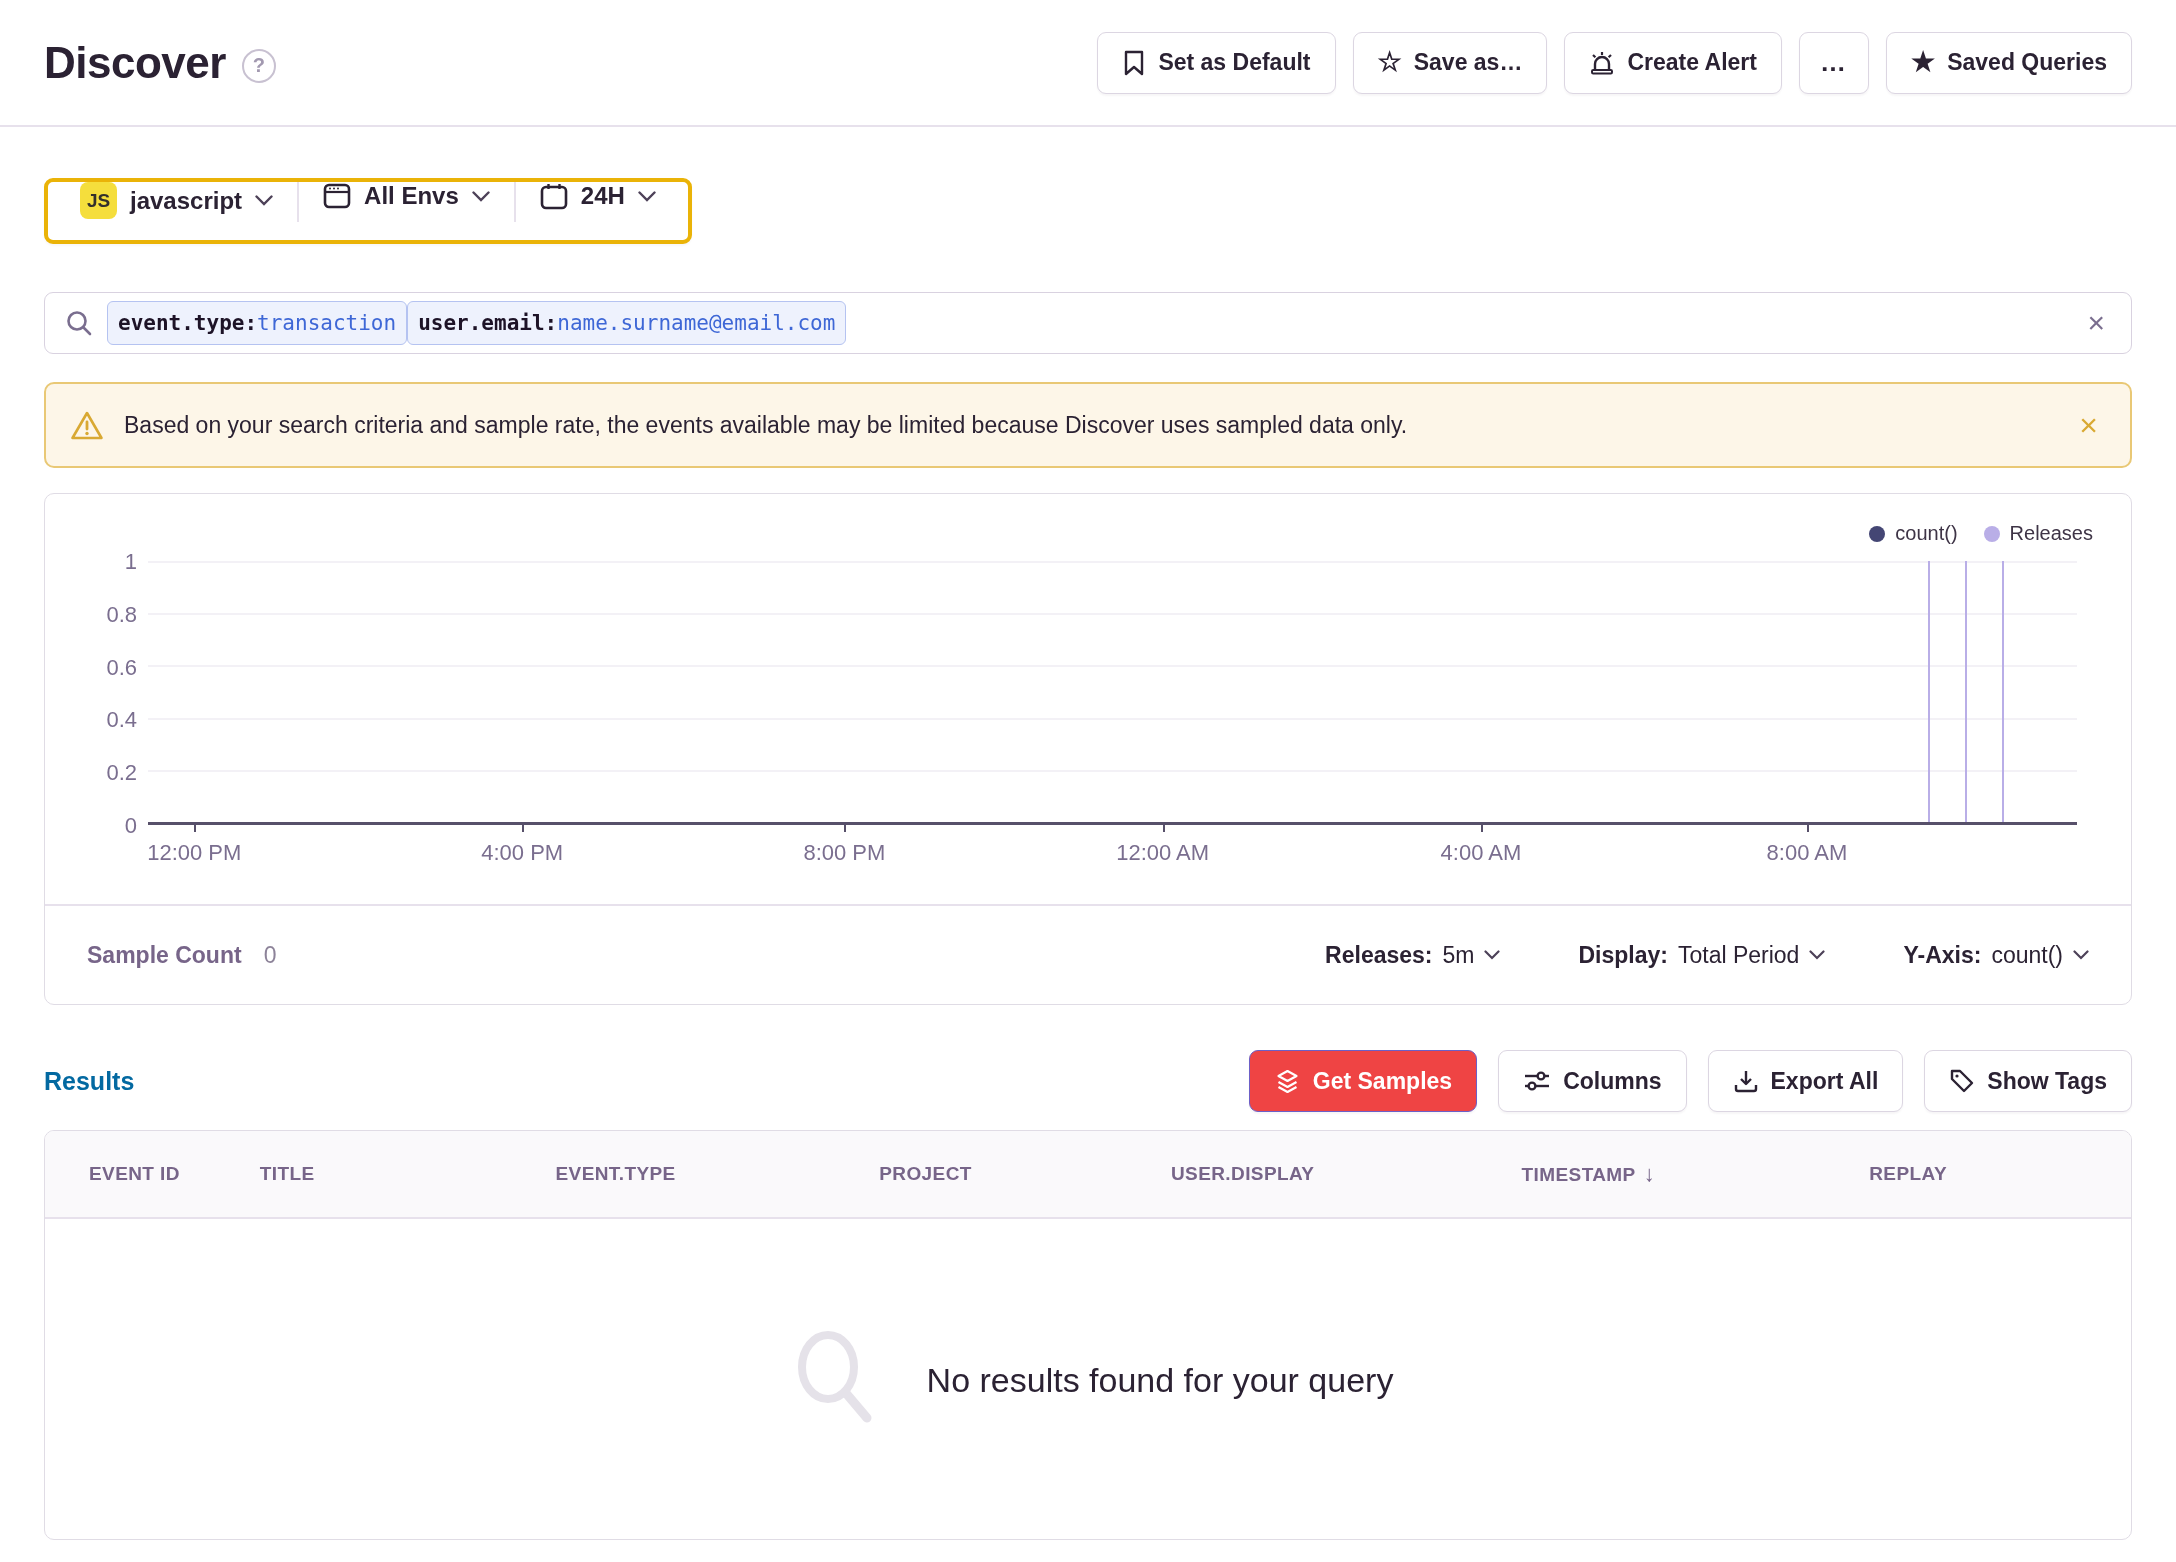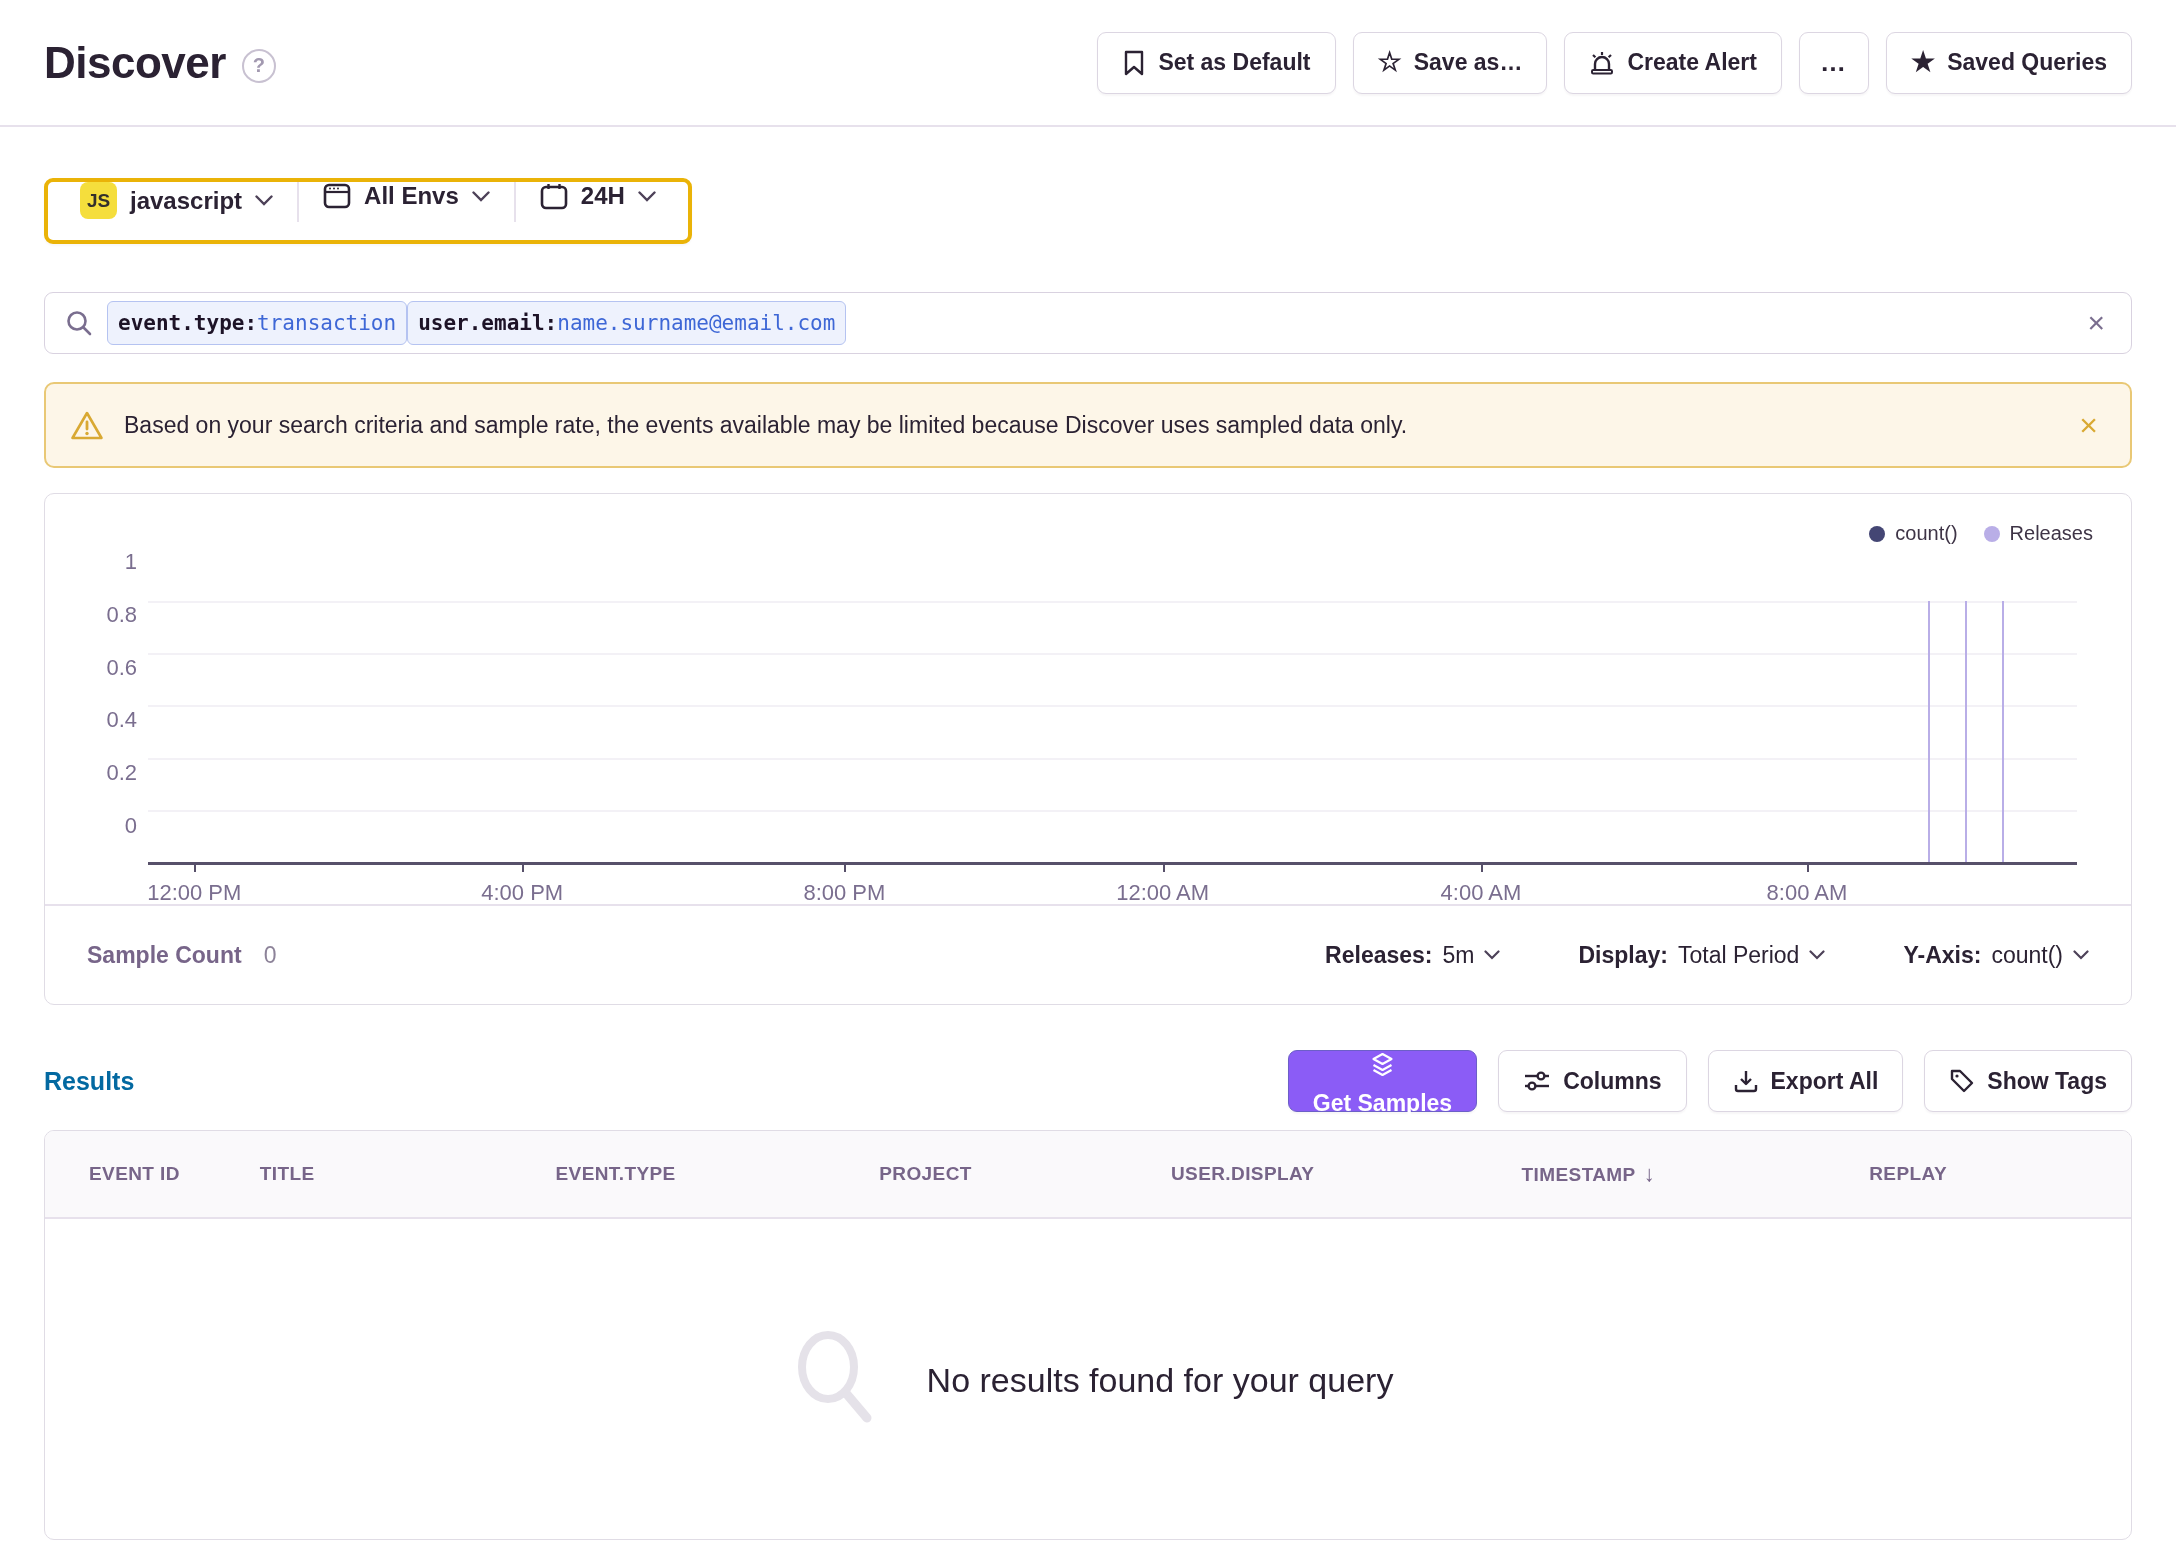--- a/index.html
+++ b/index.html
@@ -24,21 +24,21 @@
   }
   .header-actions { display:flex; align-items:center; gap:17px; }
   .btn {
     display:flex; align-items:center; gap:12px; height:62px;
     background:#fff; border:1px solid #dcd6e2; border-radius:9px;
     padding:0 24px; font-size:23px; font-weight:700; color:#2b2233;
     box-shadow:0 2px 2px rgba(43,34,51,0.04); cursor:pointer; white-space:nowrap;
   }
   .btn svg { flex:0 0 auto; }
   .btn.icon-only { padding:0 20px; font-size:26px; letter-spacing:2px; }
-  .btn.primary { background:#8b5cf6; border-color:#6c5fc7; color:#fff;flex-direction:column; }
+  .btn.primary { background:#ef4444; border-color:#6c5fc7; color:#fff; }
   .glyph-star-outline { font-size:27px; line-height:1; color:#2b2233; }
   .glyph-star-filled { font-size:27px; line-height:1; color:#2b2233; }
   
   .filter-bar {
     position:absolute; top:178px; left:44px; height:66px;
     display:flex; align-items:flex-start; background:#fff;
     border:4px solid #eab308; border-radius:9px; padding:0 8px;
     box-shadow:0 2px 2px rgba(43,34,51,0.03);
   }
   .filter-item { display:flex; align-items:center; gap:13px; padding:0 24px; font-size:24px; font-weight:700; color:#2b2233; cursor:pointer; }
@@ -76,21 +76,21 @@
   .chart-panel {
     position:absolute; top:493px; left:44px; width:2088px; height:512px;
     background:#fff; border:1px solid #e0dce5; border-radius:10px;
   }
   .legend { position:absolute; top:28px; right:38px; display:flex; align-items:center; gap:26px; }
   .legend-item { display:flex; align-items:center; gap:10px; cursor:pointer; }
   .legend-dot { width:16px; height:16px; border-radius:50%; }
   .legend-label { font-size:20px; color:#3e3446; }
   .y-axis-labels { position:absolute; left:0; top:67px; width:92px; height:264px; }
   .ylab { position:absolute; right:0; width:92px; text-align:right; font-size:22px; color:#7a6e8f; }
-  .chart-plot { position:absolute; left:103px; right:54px; top:67px; height:264px; border-bottom:3px solid #57506a;margin-top:40px; }
+  .chart-plot { position:absolute; left:103px; right:54px; top:67px; height:264px; border-bottom:3px solid #57506a; }
   .grid { position:absolute; left:0; right:0; height:0; border-top:2px solid #f3f1f6; }
   .release { position:absolute; top:0; bottom:0; width:2px; background:#c6bcf0; }
   .xtick { position:absolute; top:100%; width:2px; height:10px; background:#57506a; }
   .xlab { position:absolute; top:calc(100% + 18px); transform:translateX(-50%); font-size:22px; color:#7a6e8f; white-space:nowrap; }
   .chart-footer {
     position:absolute; left:0; right:0; bottom:0; height:100px;
     border-top:2px solid #e7e1ec; display:flex; align-items:center;
     justify-content:space-between; padding:0 42px; border-radius:0 0 10px 10px;
   }
   .sample-count-wrap { display:flex; align-items:center; gap:22px; }

